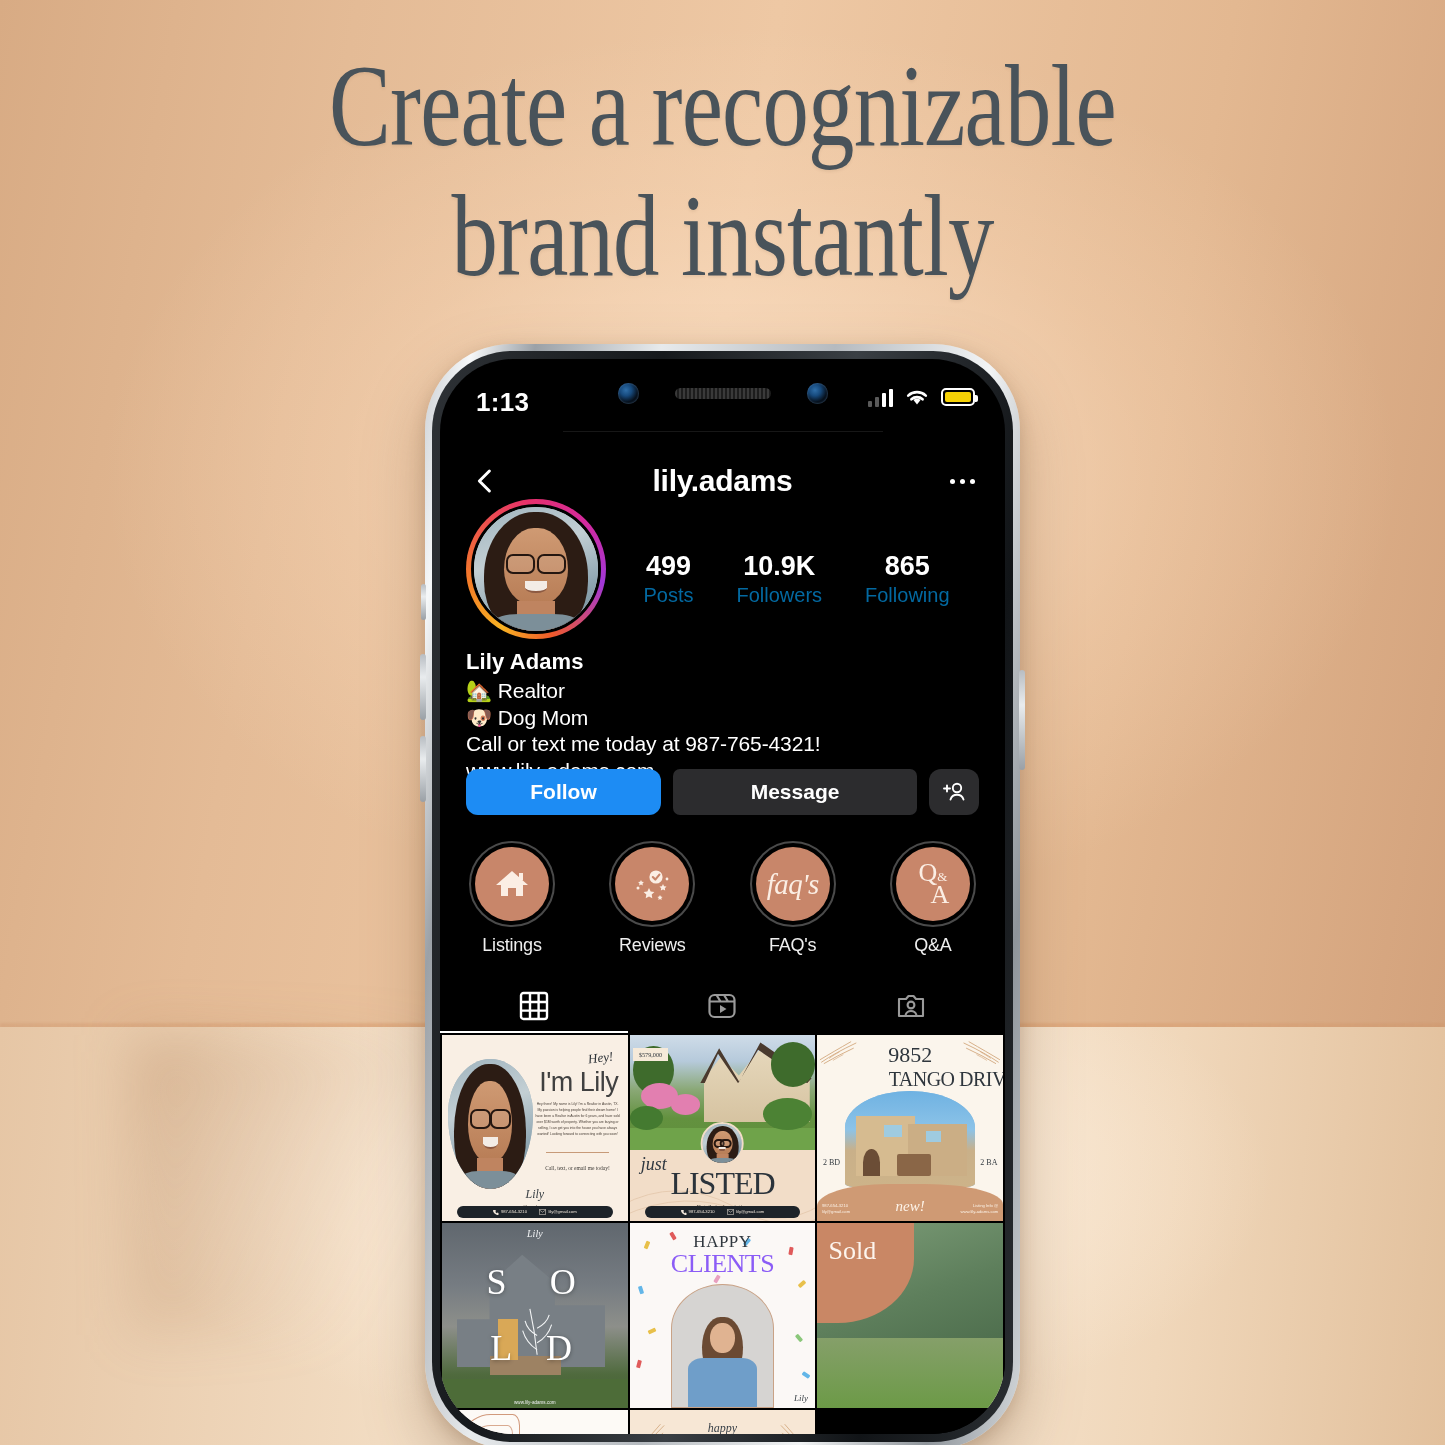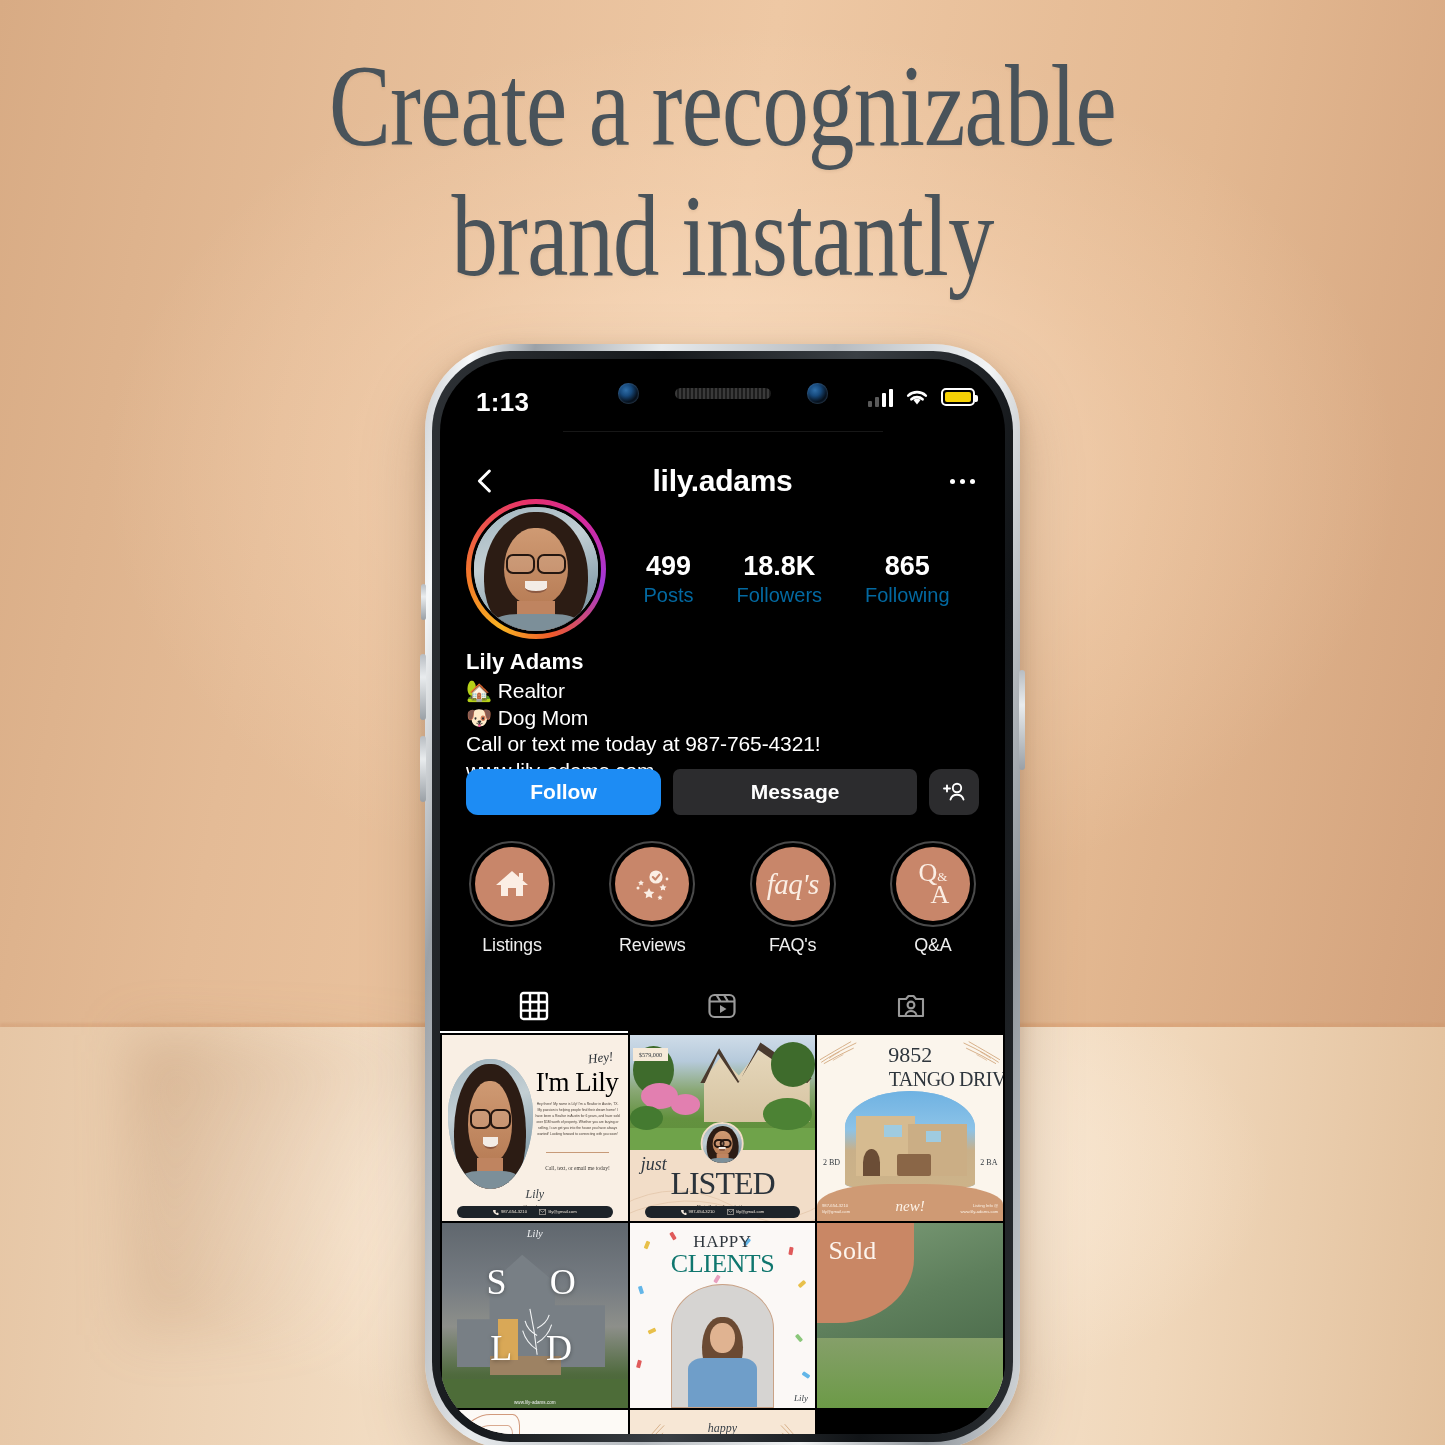--- a/index.html
+++ b/index.html
@@ -207,21 +207,21 @@
     display:grid; grid-template-columns:repeat(3,1fr); gap:2px;
     background:#000; padding:0 2px;
   }
   .cell { position:relative; width:100%; padding-top:100%; overflow:hidden; background:#faf2e8; }
   .cell > .inner { position:absolute; inset:0; }
 
   
   .p1 { background:#f9efe4; }
   .p1 .ph { position:absolute; left:3%; top:13%; width:46%; height:70%; border-radius:50% 50% 50% 50%/42% 42% 58% 58%; overflow:hidden; background:#9fb3bd; }
   .p1 .hey { position:absolute; right:8%; top:8%; font-family:"Liberation Serif",serif; font-style:italic; font-size:13px; color:#2e3338; transform:rotate(-7deg); }
-  .p1 .nm { position:absolute; right:5%; top:17%; font-family:Liberation Serif, serif; font-size:27px; color:#000000; letter-spacing:-0.5px;text-align:center; }
+  .p1 .nm { position:absolute; right:5%; top:17%; font-family:Liberation Sans, sans-serif; font-size:27px; color:#404040; letter-spacing:-0.5px;text-align:center; }
   .p1 .bd { position:absolute; right:4%; top:36%; width:46%; font-size:3.4px; line-height:1.75; color:#4a4038; text-align:center; }
   .p1 .rule { position:absolute; right:10%; top:63%; width:34%; height:1px; background:#c79a78; }
   .p1 .cta { position:absolute; right:4%; top:70%; width:46%; text-align:center; font-family:"Liberation Serif",serif; font-size:5.5px; color:#3d3a36; }
   .p1 .sig { position:absolute; left:50%; transform:translateX(-50%); top:82%; font-family:"Liberation Serif",serif; font-style:italic; font-size:12px; color:#3a4045; }
   .p1 .web { position:absolute; left:50%; transform:translateX(-50%); top:91.5%; font-size:4.6px; color:#4c443c; letter-spacing:0.3px; }
   .bar { position:absolute; left:8%; bottom:1.5%; width:84%; height:6.5%; border-radius:20px; background:#1d2329; display:flex; align-items:center; justify-content:center; gap:8%; color:#f0e6da; font-size:4.2px; }
   .bar span { display:flex; align-items:center; gap:2px; }
 
   
   .p2 { background:#f3e0ce; }
@@ -277,21 +277,21 @@
   .p5 .grass { position:absolute; left:0; bottom:0; width:100%; height:16%; background:#4d6c38; }
   .p5 .logo { position:absolute; left:50%; transform:translateX(-50%); top:3%; font-family:"Liberation Serif",serif; font-style:italic; font-size:10px; color:#f2f4f5; }
   .p5 .L { position:absolute; font-family:"Liberation Serif",serif; font-size:36px; color:#fff; line-height:1; text-shadow:0 1px 4px rgba(0,0,0,0.35); }
   .p5 .s { left:24%; top:22%; } .p5 .o { left:58%; top:22%; }
   .p5 .l2 { left:26%; top:58%; } .p5 .d { left:56%; top:58%; }
   .p5 .bot { position:absolute; left:0; bottom:2%; width:100%; text-align:center; font-size:4.6px; color:#eef0f1; }
 
   
   .p6 { background:#fbf8f6; }
   .p6 .h1 { position:absolute; left:0; top:5%; width:100%; text-align:center; font-family:"Liberation Serif",serif; font-size:17px; color:#2f363d; letter-spacing:0.5px; }
-  .p6 .h2 { position:absolute; left:0; top:14%; width:100%; text-align:center; font-family:"Liberation Serif",serif; font-size:26px; color:#0f766e; letter-spacing:-0.5px; }
+  .p6 .h2 { position:absolute; left:0; top:14%; width:100%; text-align:center; font-family:"Liberation Serif",serif; font-size:26px; color:#8b5cf6; letter-spacing:-0.5px; }
   .p6 .arch { position:absolute; left:22%; top:33%; width:56%; height:67%; border-radius:50% 50% 0 0/36% 36% 0 0; border:1.5px solid #c9a286; overflow:hidden; background:#d6d4d2; }
   .p6 .woman-hair { position:absolute; left:30%; top:26%; width:40%; height:52%; border-radius:46% 46% 40% 40%/48% 48% 52% 52%; background:#6b4a33; }
   .p6 .woman-face { position:absolute; left:38%; top:31%; width:24%; height:25%; border-radius:48%; background:#e0b391; }
   .p6 .woman-body { position:absolute; left:16%; bottom:0; width:68%; height:40%; border-radius:22% 22% 0 0; background:#6f9ec9; }
   .p6 .conf { position:absolute; width:4px; height:8px; border-radius:1px; }
   .p6 .sigl { position:absolute; right:4%; bottom:3%; font-family:"Liberation Serif",serif; font-style:italic; font-size:9px; color:#3c4349; }
 
   
   .p7 { background:linear-gradient(180deg,#8fae86 0%,#6f9268 34%,#88a06d 58%,#6c9a47 100%); }
   .p7 .mnt { position:absolute; inset:0 0 38% 0; background:linear-gradient(160deg,#7d9d78,#5e7f5c 60%,#4f6f4e); }
@@ -380,21 +380,21 @@
           <div class="face-neck"></div>
           <div class="face-top"></div>
         </div>
       </div>
       <div id="stats">
         <div class="stat">
           <div class="stat-num">499</div>
           <div class="stat-lbl">Posts</div>
         </div>
         <div class="stat">
-          <div class="stat-num">18.8K</div>
+          <div class="stat-num">10.9K</div>
           <div class="stat-lbl">Followers</div>
         </div>
         <div class="stat">
           <div class="stat-num">865</div>
           <div class="stat-lbl">Following</div>
         </div>
       </div>
     </div>
 
     <div id="bio">

